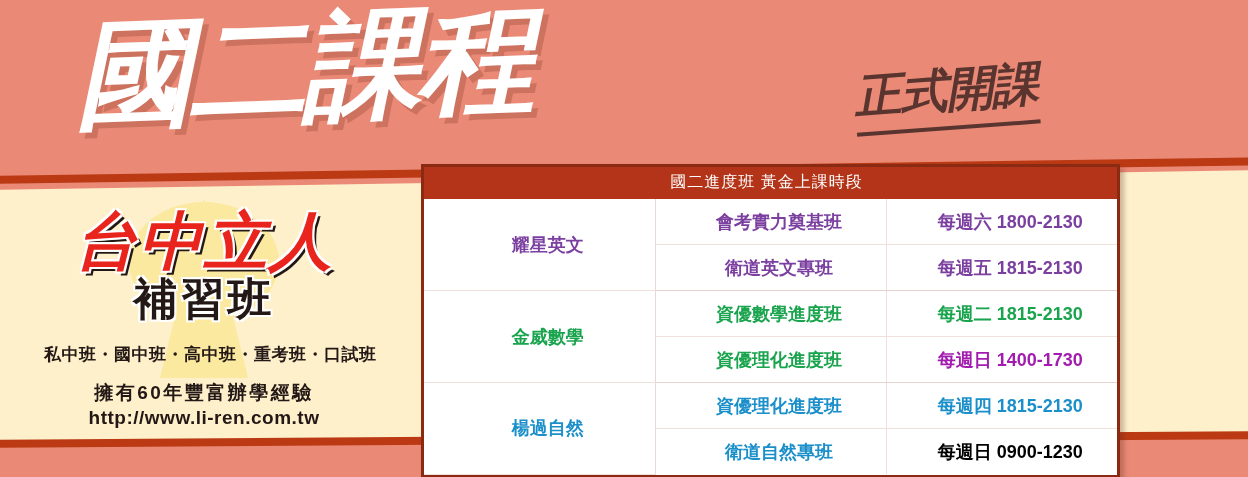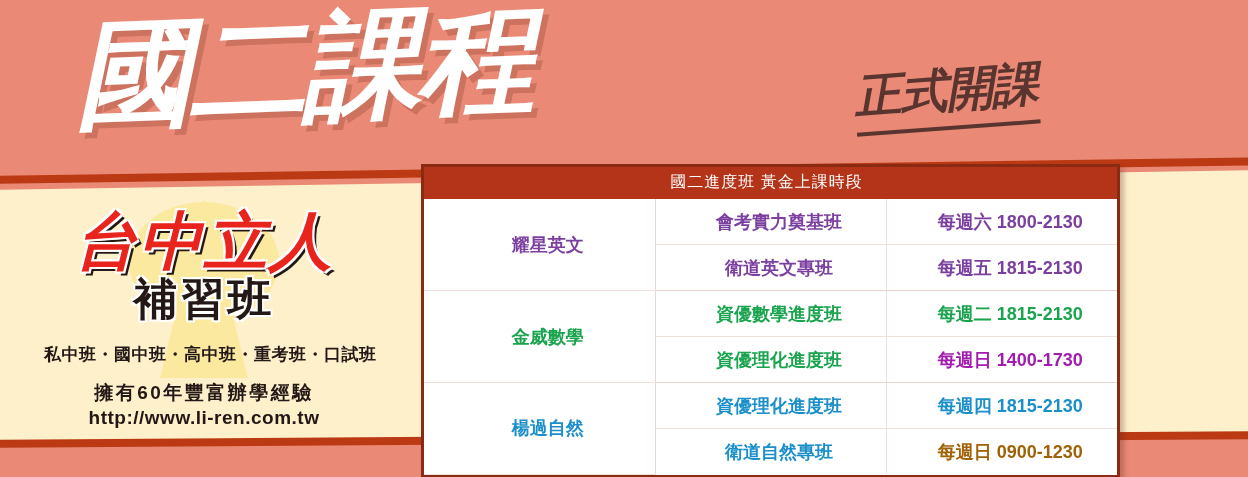--- a/index.html
+++ b/index.html
@@ -223,19 +223,19 @@
             <td class="course" style="color: rgb(26, 164, 78);">資優理化進度班</td>
             <td class="time" style="color: #a21caf; text-align: center;">每週日 1400-1730</td>
           </tr>
           <tr>
             <td class="subject" rowspan="2" style="color: rgb(27, 143, 202);">楊過自然</td>
             <td class="course" style="color: rgb(27, 143, 202);">資優理化進度班</td>
             <td class="time" style="color: rgb(27, 143, 202);">每週四 1815-2130</td>
           </tr>
           <tr class="last-of-group">
             <td class="course" style="color: rgb(27, 143, 202);">衛道自然專班</td>
-            <td class="time" style="color: #a16207; border-radius: 17px;">每週日 0900-1230</td>
+            <td class="time" style="color: #000000; border-radius: 17px;">每週日 0900-1230</td>
           </tr>
         </tbody>
     </table>
   </div>
 
 </div>
 
 </body></html>

